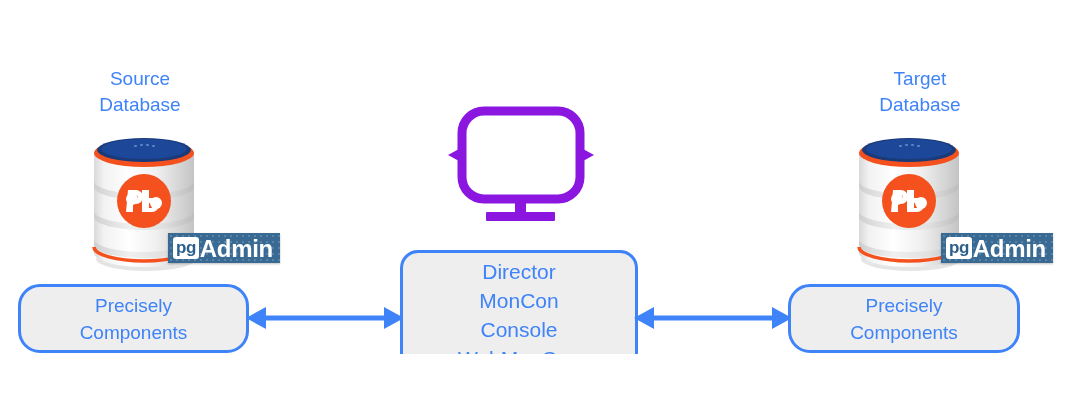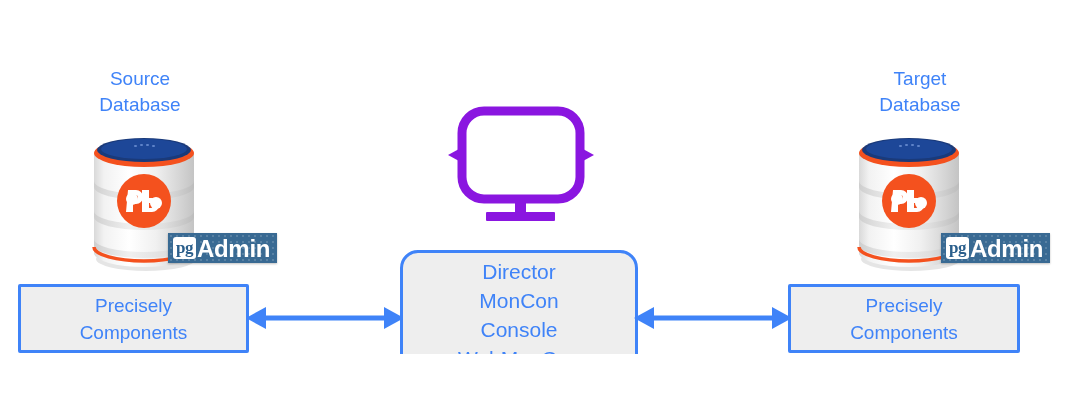--- a/index.html
+++ b/index.html
@@ -67,41 +67,41 @@
   }
   #source-pgadmin { left: 88px; top: 100px; }
   #target-pgadmin { left: 96px; top: 100px; }
 
   .pg-chip {
     background: #ffffff;
     color: #2b5f8c;
     font-weight: bold;
     font-size: 17px;
     line-height: 17px;
-    font-family: Liberation Serif, serif;
+    font-family: Liberation Sans, sans-serif;
     border-radius: 3px;
     padding: 2px 3px 3px 3px;
     letter-spacing: -0.5px;
   }
   .pg-admin-word {
     color: #ffffff;
     font-weight: bold;
     font-size: 24px;
     line-height: 19px;
     font-family: "Liberation Sans", sans-serif;
     margin-left: 1px;
     letter-spacing: -0.3px;
   }
 
   
   .proc-box {
     position: absolute;
     background: #eeeeee;
     border: 3px solid #3f83f8;
-    border-radius: 2px;
+    border-radius: 22px;
     box-sizing: border-box;
     display: flex;
     align-items: center;
     justify-content: center;
     text-align: center;
     color: #3f83f8;
     font-family: "Liberation Sans", sans-serif;
     font-size: 19px;
     line-height: 27px;
     white-space: pre-line;

